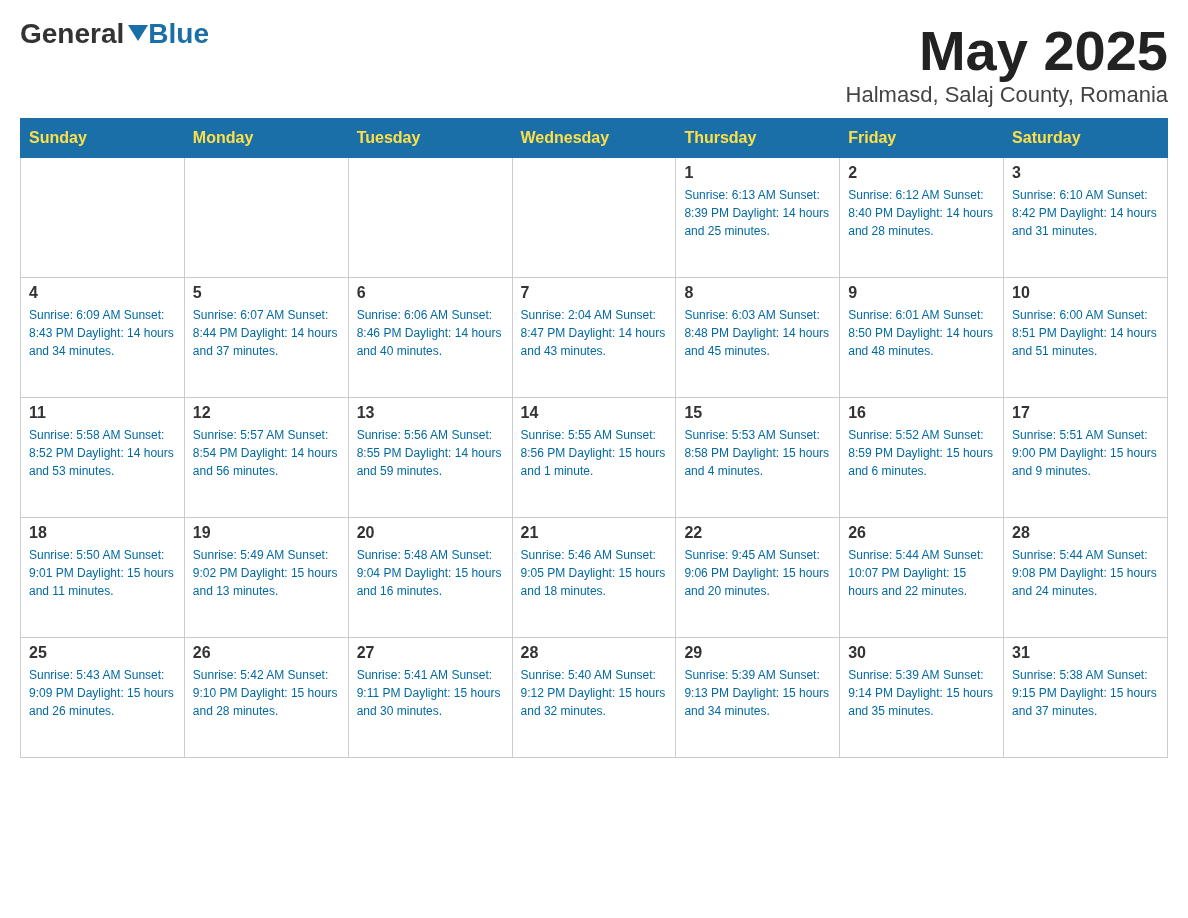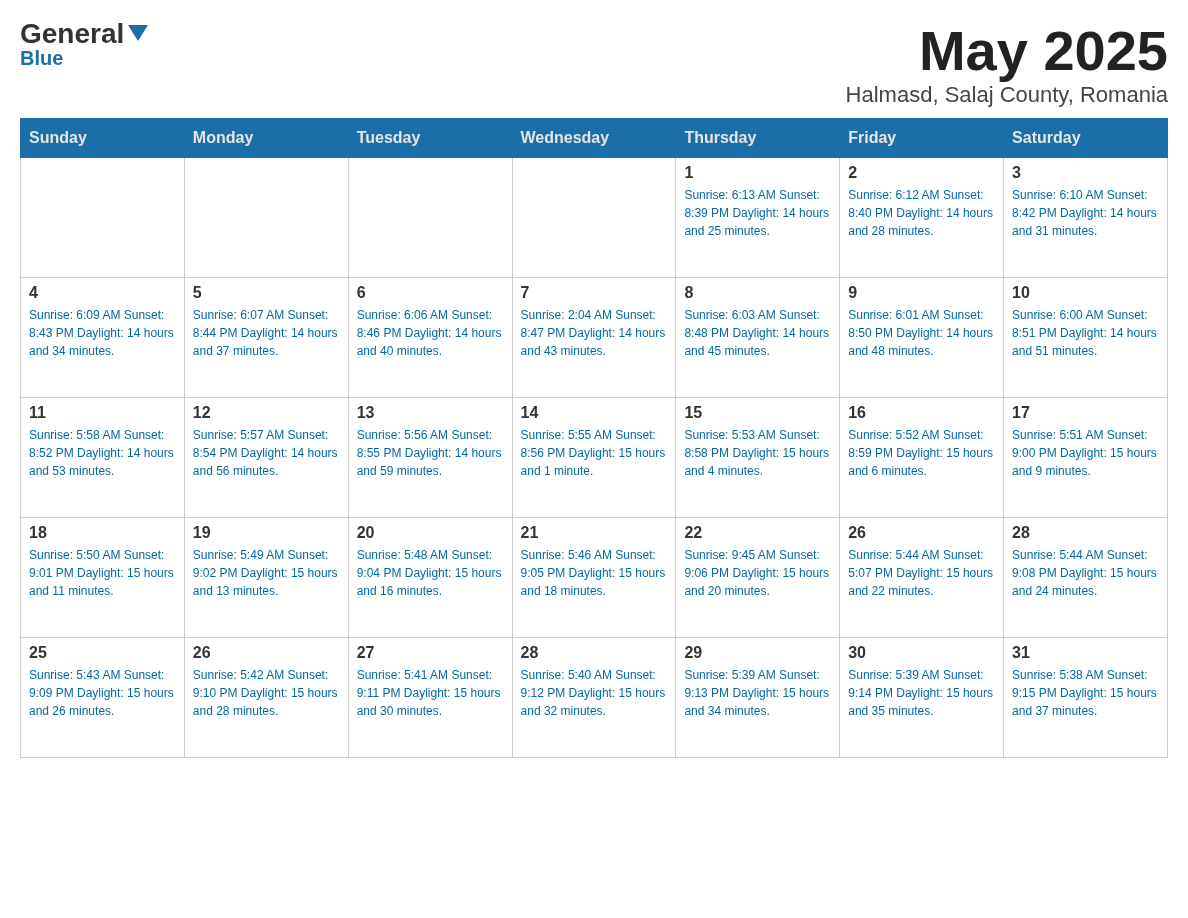--- a/index.html
+++ b/index.html
@@ -11,31 +11,31 @@
       min-height: 918px;
     }
     .header {
       display: flex;
       justify-content: space-between;
       align-items: flex-start;
       margin-bottom: 10px;
     }
     .logo {
       display: flex;
-      flex-direction: column;
+      flex-direction: row;
       align-items: flex-start;
     }
     .logo-general {
       font-size: 28px;
       font-weight: bold;
       color: #333;
       line-height: 1;
     }
     .logo-blue {
-      font-size: 20px;
+      font-size: 28px;
       font-weight: bold;
       color: #1a6fa8;
       line-height: 1;
       display: flex;
       align-items: center;
     }
     .logo-triangle {
       width: 0;
       height: 0;
       border-left: 10px solid transparent;
@@ -57,21 +57,21 @@
       font-size: 22px;
       color: #444;
     }
     .calendar-table {
       width: 100%;
       border-collapse: collapse;
       margin-top: 10px;
     }
     .calendar-table th {
       background-color: #1a6fa8;
-      color: #e5e5e5;
+      color: #fde047;
       font-size: 16px;
       font-weight: bold;
       padding: 10px 8px;
       text-align: left;
       border: 1px solid #1a6fa8;
     }
     .calendar-table td {
       border: 1px solid #ccc;
       vertical-align: top;
       padding: 6px 8px;
@@ -288,21 +288,21 @@
         <td>
           <span class="day-number">22</span>
           <div class="day-info">Sunrise: 9:45 AM
 Sunset: 9:06 PM
 Daylight: 15 hours
 and 20 minutes.</div>
         </td>
         <td>
           <span class="day-number">26</span>
           <div class="day-info">Sunrise: 5:44 AM
-Sunset: 5:07 PM
+Sunset: 10:07 PM
 Daylight: 15 hours
 and 22 minutes.</div>
         </td>
         <td>
           <span class="day-number">28</span>
           <div class="day-info">Sunrise: 5:44 AM
 Sunset: 9:08 PM
 Daylight: 15 hours
 and 24 minutes.</div>
         </td>

